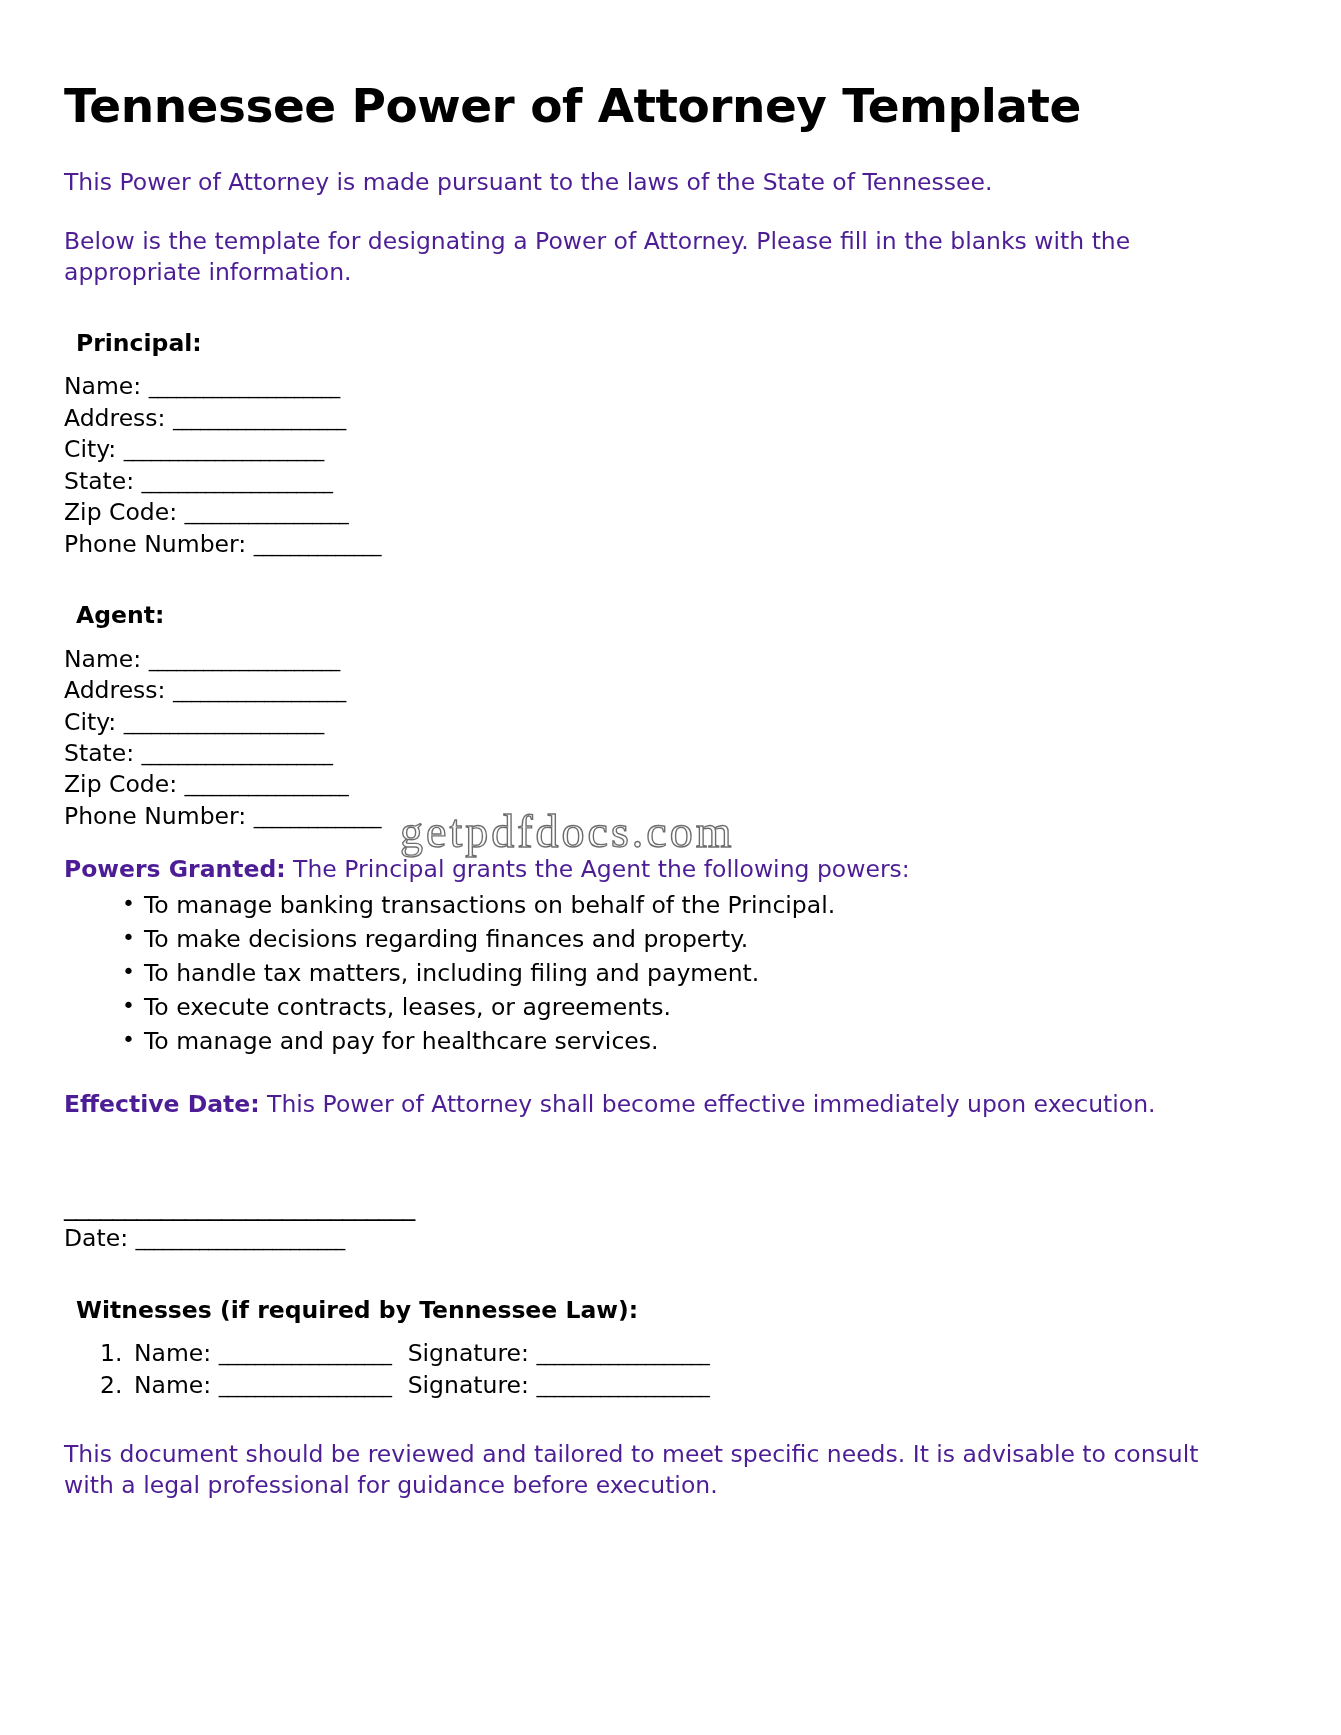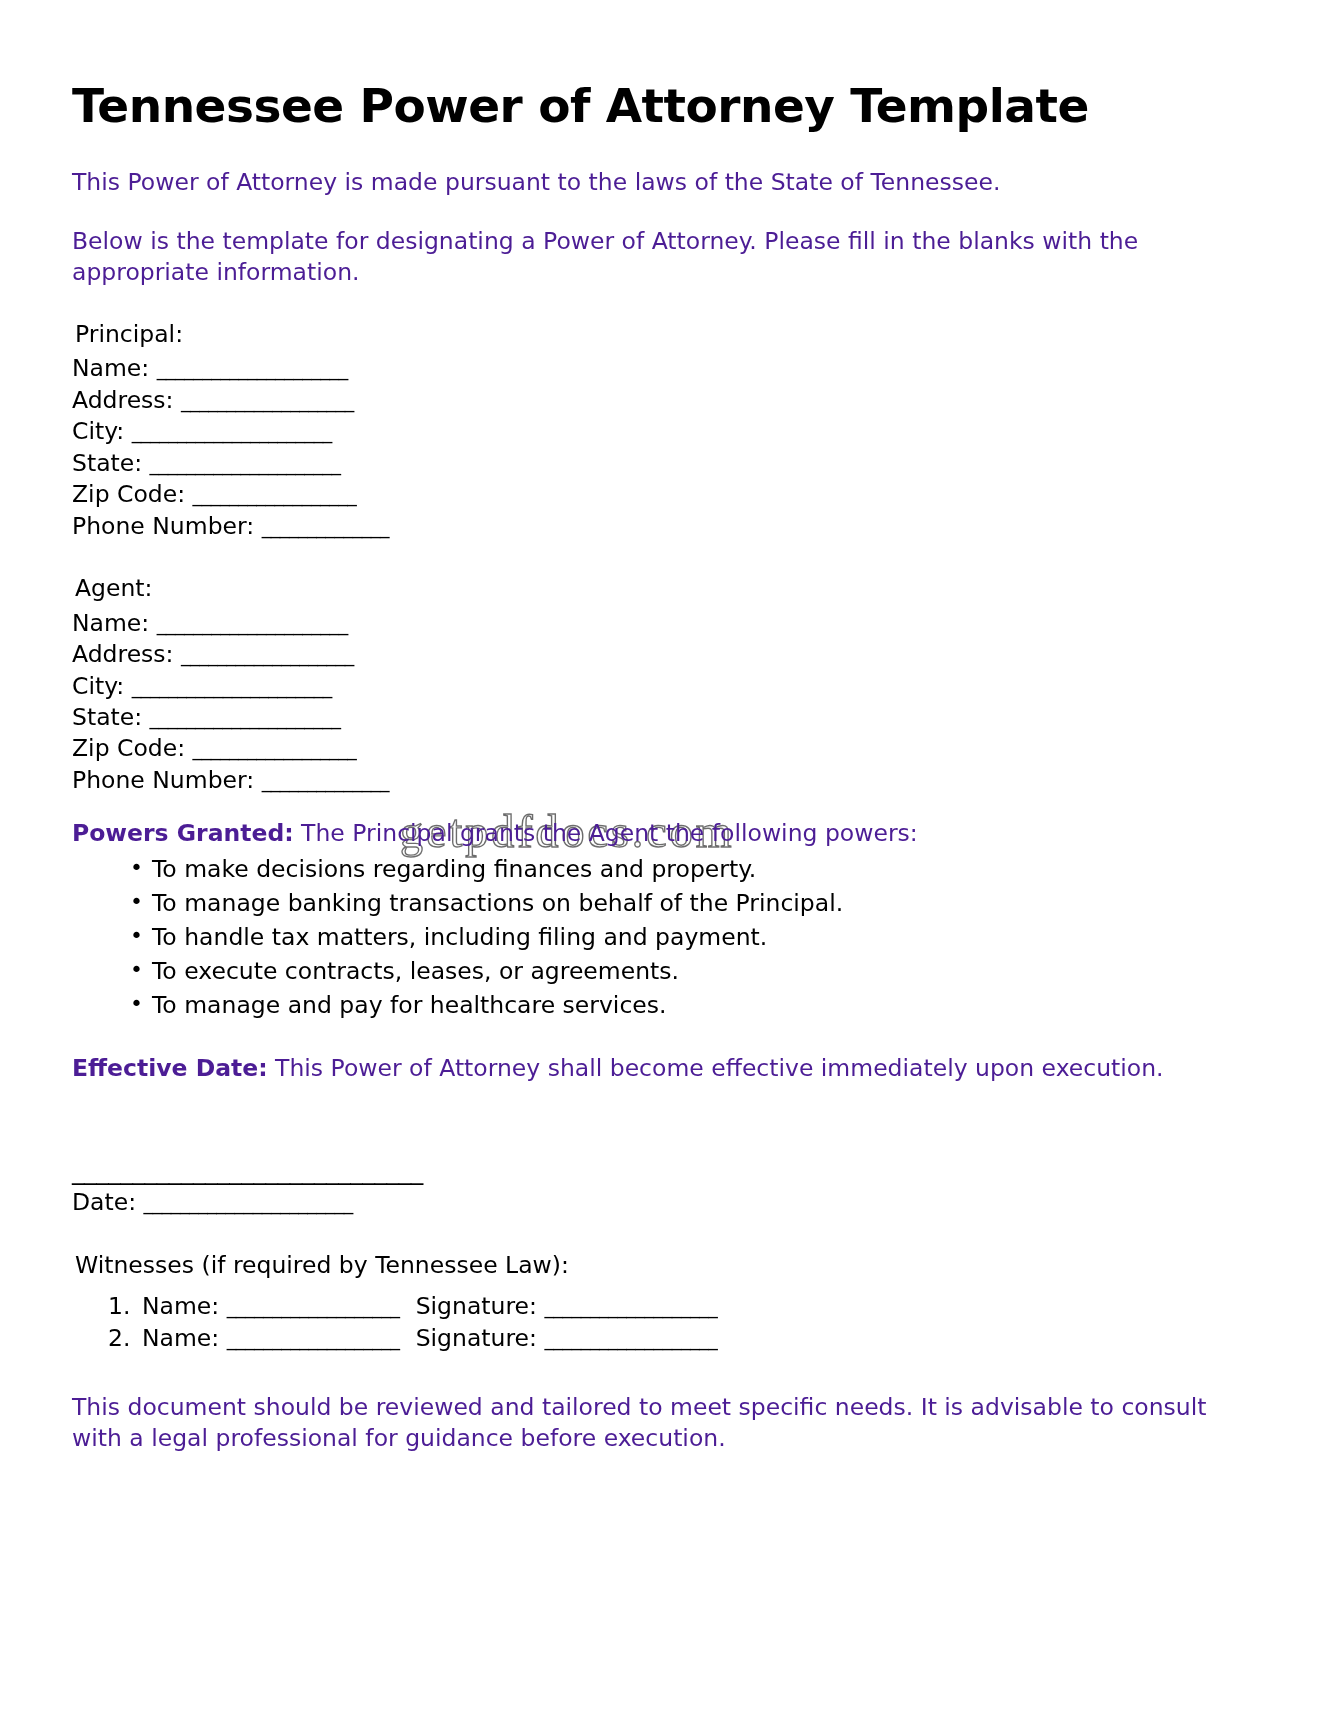--- a/index.html
+++ b/index.html
@@ -18,21 +18,21 @@
   }
   .page {
     position: absolute;
     left: 0; top: 0;
     width: 1341px;
     height: 1735px;
     background: #ffffff;
   }
   .content {
     position: absolute;
-    left: 72px;
+    left: 64px;
     top: 80px;
     width: 1180px;
   }
 
   h1.doc-title {
     font-size: 47px;
     font-weight: bold;
     letter-spacing: -0.5px;
     margin: 0 0 0 0;
     line-height: 1.12;
@@ -46,23 +46,23 @@
     color: #4c1d95;
   }
 
   .spacer-28 { height: 28px; }
   .spacer-22 { height: 22px; }
   .spacer-14 { height: 14px; }
   .spacer-34 { height: 34px; }
 
   .block-head {
     font-size: 23.5px;
-    font-weight: normal;
-    line-height: 1.34;
-    margin: 3px;
+    font-weight: bold;
+    line-height: 1.34;
+    margin: 12px;
   }
 
   .field-line {
     font-size: 23.5px;
     line-height: 1.34;
     margin: 0;
     white-space: nowrap;
   }
   .blank {
     font-size: 19px;
@@ -183,22 +183,22 @@
     <div class="field-line"><span>City: </span><span class="blank">______________________</span></div>
     <div class="field-line"><span>State: </span><span class="blank">_____________________</span></div>
     <div class="field-line"><span>Zip Code: </span><span class="blank">__________________</span></div>
     <div class="field-line"><span>Phone Number: </span><span class="blank">______________</span></div>
 
     <div class="spacer-22"></div>
 
     <p class="para"><span class="run-head">Powers Granted:</span><span> The Principal grants the Agent the following powers:</span></p>
 
     <ul class="powers">
+      <li>To manage banking transactions on behalf of the Principal.</li>
       <li>To make decisions regarding finances and property.</li>
-      <li>To manage banking transactions on behalf of the Principal.</li>
       <li>To handle tax matters, including filing and payment.</li>
       <li>To execute contracts, leases, or agreements.</li>
       <li>To manage and pay for healthcare services.</li>
     </ul>
 
     <div class="spacer-28"></div>
 
     <p class="para"><span class="run-head">Effective Date:</span><span> This Power of Attorney shall become effective immediately upon execution.</span></p>
 
     <div class="spacer-28"></div>

